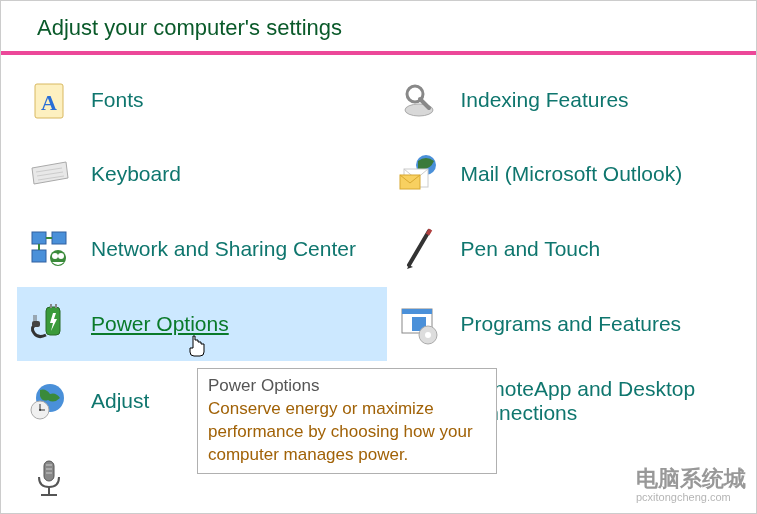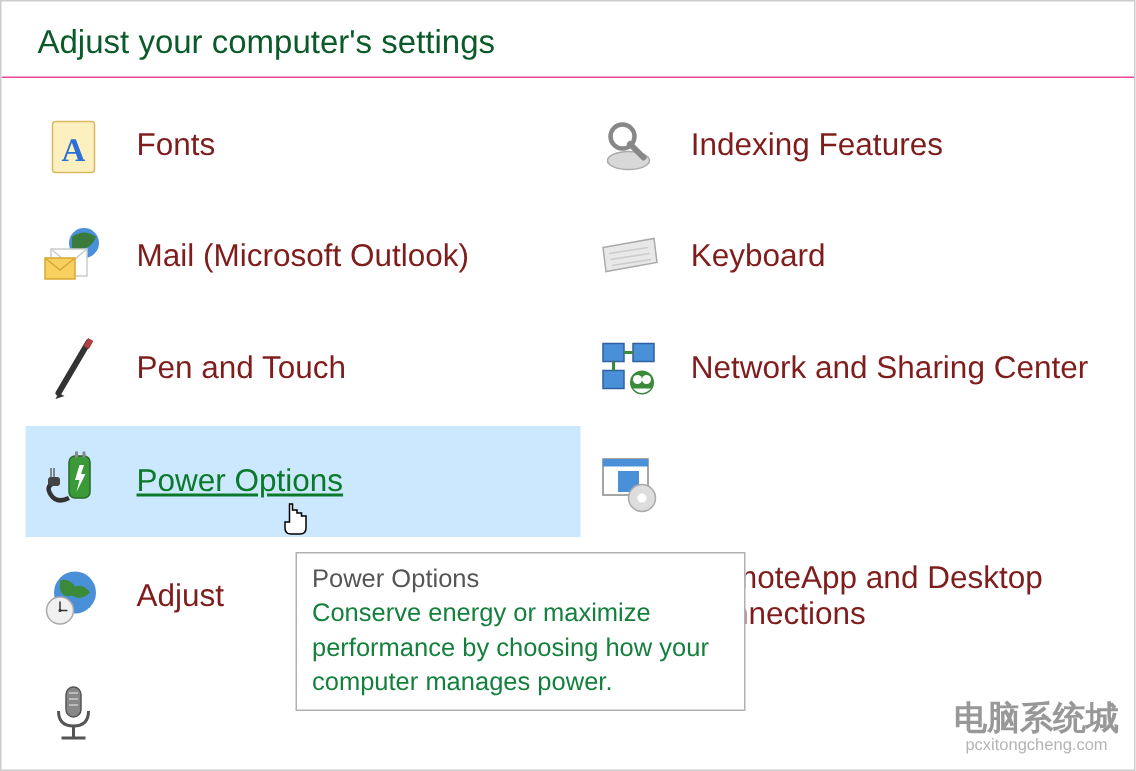--- a/index.html
+++ b/index.html
@@ -6,22 +6,22 @@
     body {
       font-family: "Segoe UI", Tahoma, sans-serif;
       background: #fff;
       width: 757px;
       height: 514px;
       border: 1px solid #ccc;
       position: relative;
       overflow: hidden;
     }
     .header {
-      padding: 14px 24px 10px 24px;
-      border-bottom: 1px solid #ec4899;
+      padding: 14px 24px 10px 36px;
+      border-bottom: 4px solid #ec4899;
     }
     .header-title {
       font-size: 22px;
       color: #0a5a2a;
       font-weight: 400;
     }
     .grid {
       display: grid;
       grid-template-columns: 1fr 1fr;
       padding: 8px 0px 8px 16px;
@@ -40,57 +40,57 @@
     .icon-box {
       width: 48px;
       display: flex;
       justify-content: center;
       align-items: center;
       margin-right: 18px;
       flex-shrink: 0;
     }
     .item-label {
       font-size: 21px;
-      color: #7f1d1d;
+      color: #0f766e;
       font-weight: 400;
     }
     .item.selected .item-label {
       text-decoration: underline;
       color: #0a7a2a;
     }
     .tooltip {
       position: absolute;
       background: #fff;
       border: 1px solid #b0b0b0;
       padding: 6px 10px;
       font-size: 17px;
       color: #666;
       max-width: 300px;
       z-index: 100;
       left: 196px;
       top: 367px;
       line-height: 1.35;
     }
     .tooltip-title { color: #555; }
-    .tooltip-body { color: #15803d; }
+    .tooltip-body { color: #a16207; }
     .cursor {
       position: absolute;
       left: 186px;
       top: 333px;
       z-index: 200;
       pointer-events: none;
     }
     .watermark {
       position: absolute;
       right: 10px;
       bottom: 10px;
       opacity: 0.55;
       font-size: 11px;
       color: #777;
-      text-align: center;
+      text-align: left;
       line-height: 1.1;
       pointer-events: none;
       margin-top: 32px;
     }
     .watermark .big {
       font-size: 22px;
       color: #444;
       font-weight: bold;
     }
   </style>
@@ -115,76 +115,76 @@
 
   <div class="item">
     <div class="icon-box">
       <svg width="40" height="40" viewBox="0 0 40 40">
         <ellipse cx="20" cy="30" rx="14" ry="6" fill="#d8d8d8" stroke="#aaa"></ellipse>
         <circle cx="16" cy="14" r="8" fill="none" stroke="#888" stroke-width="3"></circle>
         <line x1="21" y1="19" x2="30" y2="28" stroke="#888" stroke-width="4" stroke-linecap="round"></line>
       </svg>
     </div>
     <span class="item-label">Indexing Features</span>
+  </div>
+
+  <div class="item">
+    <div class="icon-box">
+      <svg width="42" height="40" viewBox="0 0 42 40">
+        <polygon points="4,14 38,8 40,24 6,30" fill="#e8e8e8" stroke="#aaa"></polygon>
+        <line x1="8" y1="18" x2="34" y2="14" stroke="#ccc"></line>
+        <line x1="9" y1="22" x2="35" y2="18" stroke="#ccc"></line>
+        <line x1="10" y1="26" x2="36" y2="22" stroke="#ccc"></line>
+      </svg>
+    </div>
+    <span class="item-label">Keyboard</span>
   </div>
 
   <div class="item">
     <div class="icon-box">
       <svg width="42" height="42" viewBox="0 0 42 42">
         <circle cx="28" cy="12" r="10" fill="#4a90d9"></circle>
         <path d="M20 8 Q28 2 36 8 Q32 18 20 16 Z" fill="#3a7a3a"></path>
         <rect x="6" y="16" width="24" height="18" fill="#fff" stroke="#ccc"></rect>
         <polyline points="6,16 18,26 30,16" fill="none" stroke="#ccc"></polyline>
         <rect x="2" y="22" width="20" height="14" fill="#f8d060" stroke="#d8a830"></rect>
         <polyline points="2,22 12,30 22,22" fill="none" stroke="#d8a830"></polyline>
       </svg>
     </div>
     <span class="item-label">Mail (Microsoft Outlook)</span>
-  </div>
-
-  <div class="item">
-    <div class="icon-box">
-      <svg width="42" height="40" viewBox="0 0 42 40">
-        <polygon points="4,14 38,8 40,24 6,30" fill="#e8e8e8" stroke="#aaa"></polygon>
-        <line x1="8" y1="18" x2="34" y2="14" stroke="#ccc"></line>
-        <line x1="9" y1="22" x2="35" y2="18" stroke="#ccc"></line>
-        <line x1="10" y1="26" x2="36" y2="22" stroke="#ccc"></line>
-      </svg>
-    </div>
-    <span class="item-label">Keyboard</span>
-  </div>
-
-  <div class="item">
-    <div class="icon-box">
-      <svg width="40" height="44" viewBox="0 0 40 44">
-        <line x1="10" y1="38" x2="30" y2="4" stroke="#333" stroke-width="4" stroke-linecap="round"></line>
-        <polygon points="8,42 10,38 14,40" fill="#333"></polygon>
-        <rect x="28" y="2" width="4" height="6" fill="#b04040" transform="rotate(30 30 5)"></rect>
-      </svg>
-    </div>
-    <span class="item-label">Pen and Touch</span>
   </div>
 
   <div class="item">
     <div class="icon-box">
       <svg width="42" height="42" viewBox="0 0 42 42">
         <rect x="4" y="4" width="14" height="12" fill="#4a90d9" stroke="#3060a0"></rect>
         <rect x="24" y="4" width="14" height="12" fill="#4a90d9" stroke="#3060a0"></rect>
         <rect x="4" y="22" width="14" height="12" fill="#4a90d9" stroke="#3060a0"></rect>
         <line x1="11" y1="16" x2="11" y2="22" stroke="#3a8a3a" stroke-width="2"></line>
         <line x1="18" y1="10" x2="24" y2="10" stroke="#3a8a3a" stroke-width="2"></line>
         <circle cx="30" cy="30" r="8" fill="#3a8a3a"></circle>
         <circle cx="27" cy="28" r="3" fill="#fff"></circle>
         <circle cx="33" cy="28" r="3" fill="#fff"></circle>
         <path d="M24 34 Q30 40 36 34" fill="#fff"></path>
       </svg>
     </div>
     <span class="item-label">Network and Sharing Center</span>
   </div>
 
+  <div class="item">
+    <div class="icon-box">
+      <svg width="40" height="44" viewBox="0 0 40 44">
+        <line x1="10" y1="38" x2="30" y2="4" stroke="#333" stroke-width="4" stroke-linecap="round"></line>
+        <polygon points="8,42 10,38 14,40" fill="#333"></polygon>
+        <rect x="28" y="2" width="4" height="6" fill="#b04040" transform="rotate(30 30 5)"></rect>
+      </svg>
+    </div>
+    <span class="item-label">Pen and Touch</span>
+  </div>
+
   <div class="item selected">
     <div class="icon-box">
       <svg width="42" height="42" viewBox="0 0 42 42">
         <rect x="18" y="4" width="14" height="28" rx="4" fill="#3a9a3a" stroke="#286a28"></rect>
         <rect x="22" y="1" width="2" height="4" fill="#888"></rect>
         <rect x="27" y="1" width="2" height="4" fill="#888"></rect>
         <polygon points="25,10 22,20 25,20 23,28 29,16 26,16 28,10" fill="#fff"></polygon>
         <path d="M18 32 Q10 36 6 30 Q2 24 8 22" fill="none" stroke="#333" stroke-width="3"></path>
         <rect x="4" y="18" width="8" height="6" rx="2" fill="#444"></rect>
         <line x1="8" y1="18" x2="8" y2="12" stroke="#666" stroke-width="1"></line>
@@ -197,20 +197,21 @@
   <div class="item">
     <div class="icon-box">
       <svg width="42" height="42" viewBox="0 0 42 42">
         <rect x="4" y="6" width="30" height="24" fill="#fff" stroke="#888"></rect>
         <rect x="4" y="6" width="30" height="5" fill="#4a90d9"></rect>
         <polygon points="14,14 28,14 28,28 14,28" fill="#4a90d9"></polygon>
         <circle cx="30" cy="32" r="9" fill="#ddd" stroke="#aaa"></circle>
         <circle cx="30" cy="32" r="3" fill="#fff"></circle>
       </svg>
     </div>
+    <span class="item-label">Programs and Features</span>
   </div>
 
   <div class="item">
     <div class="icon-box">
       <svg width="42" height="42" viewBox="0 0 42 42">
         <circle cx="22" cy="18" r="14" fill="#4a90d9"></circle>
         <path d="M12 10 Q18 8 22 14 Q28 12 32 18 Q26 24 20 20 Q14 22 12 16 Z" fill="#3a8a3a"></path>
         <circle cx="12" cy="30" r="9" fill="#f0f0f0" stroke="#aaa"></circle>
         <circle cx="12" cy="30" r="1" fill="#333"></circle>
         <line x1="12" y1="30" x2="12" y2="24" stroke="#333" stroke-width="1"></line>

